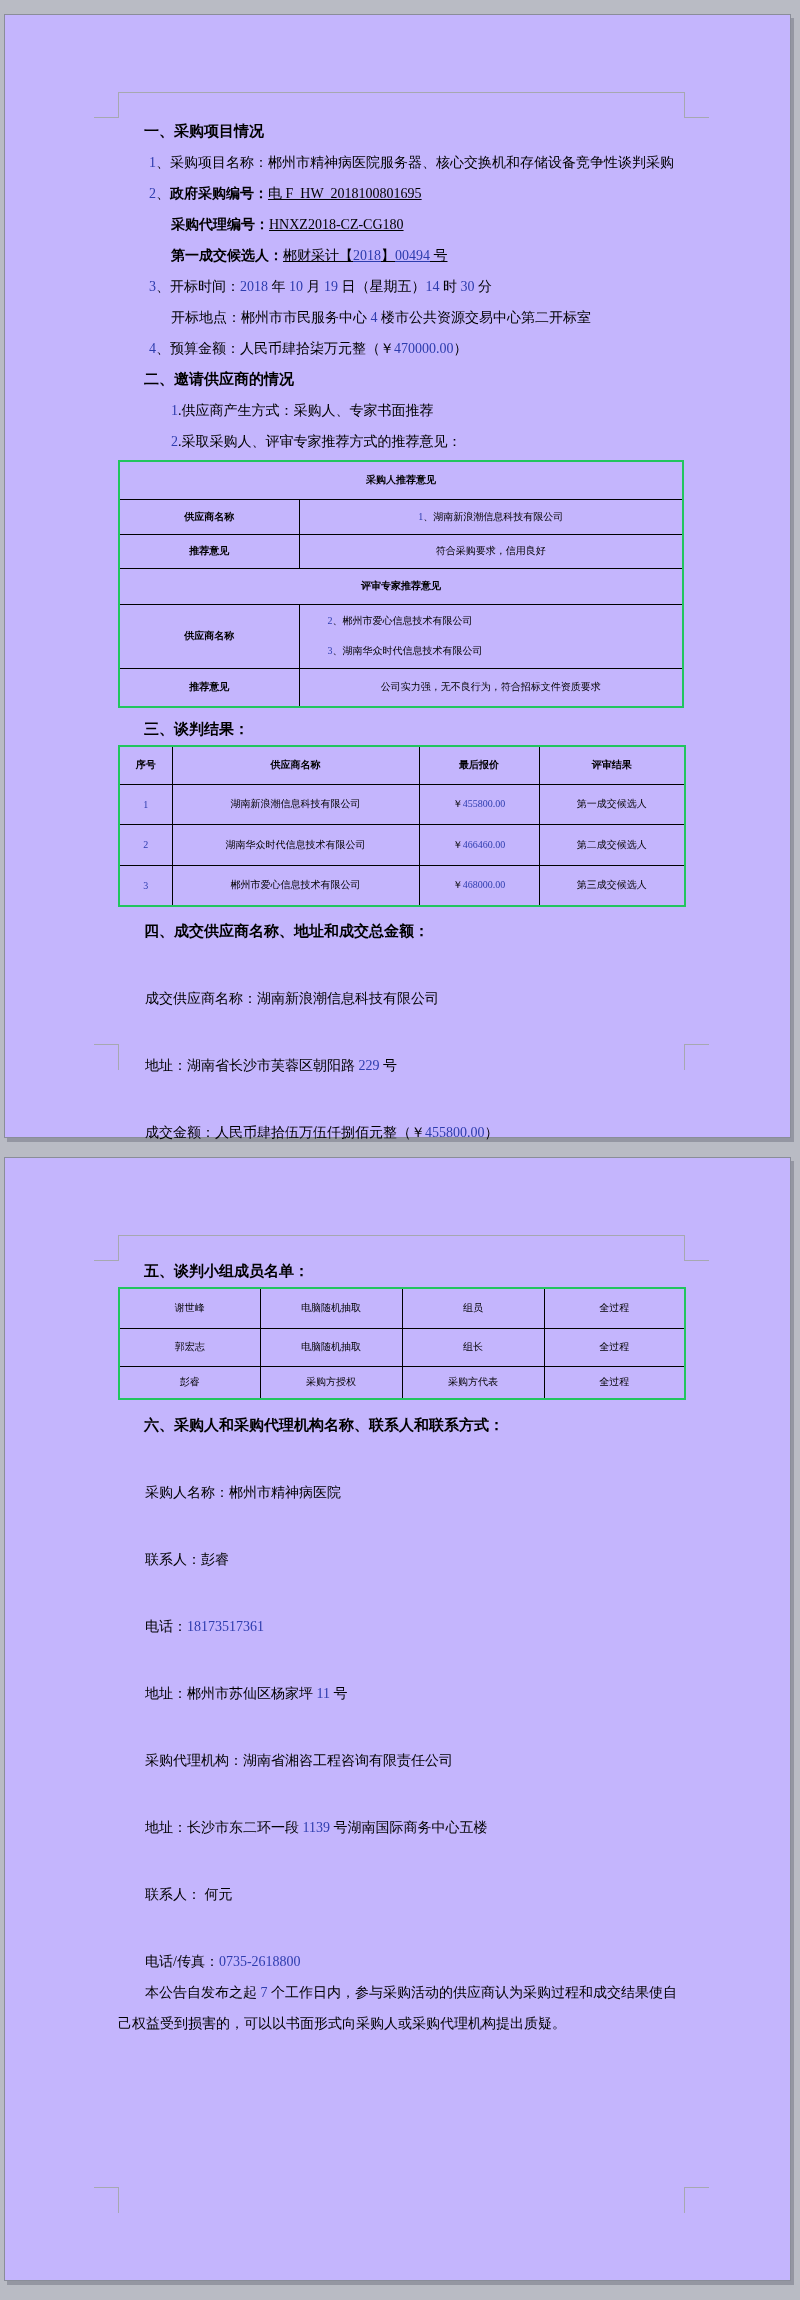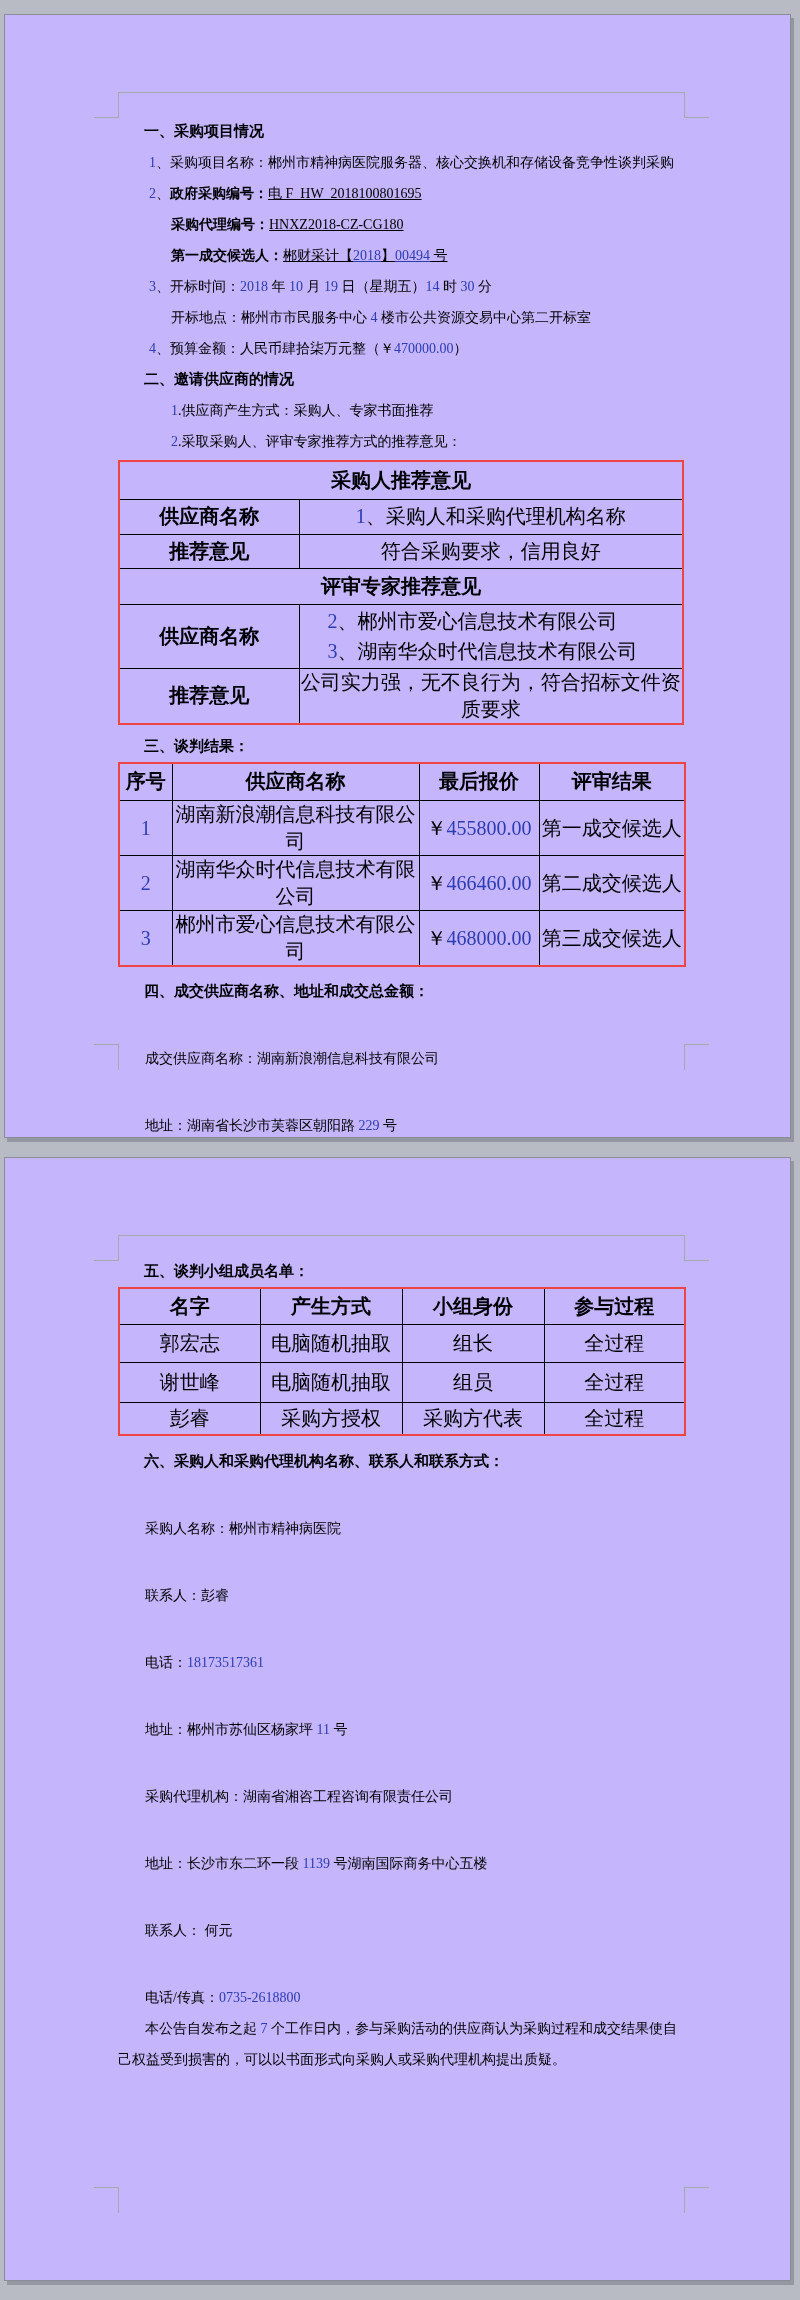--- a/index.html
+++ b/index.html
@@ -35,22 +35,22 @@
   #content2{top:98px;}
   .line{height:31px;line-height:31px;font-size:14px;white-space:nowrap;}
   .h{font-weight:bold;font-size:15px;margin-left:26px;}
   .li{margin-left:31px;}
   .sub{margin-left:53px;}
   .d4{margin-left:27px;margin-top:36px;}
   .just{font-size:14px;line-height:31px;text-indent:27px;}
   .num{color:var(--num);}
   .u{text-decoration:underline;margin-top:40px;}
   .b{font-weight:bold;}
-  table.doc{border-collapse:collapse;table-layout:fixed;width:566px;font-size:20px;
-    border:2px solid #ef4444;}
+  table.doc{border-collapse:collapse;table-layout:fixed;width:566px;font-size:10px;
+    border:2px solid #22c55e;}
   table.doc td{border:1px solid #000;padding:0;text-align:center;vertical-align:middle;}
   td.cl{text-align:left;padding-left:28px;}
   .cline{line-height:30px;text-align:left;}
   td .cline{padding-left:28px;}
 </style>
 </head>
 <body>
 
 <div class="page" id="page1">
   <div class="bline"></div>
@@ -76,21 +76,21 @@
       <colgroup>
           <col style="width:180px">
           <col>
         </colgroup>
       <tbody>
           <tr style="height:38px">
         <td colspan="2"><span class="b">采购人推荐意见</span></td>
       </tr>
       <tr style="height:35px">
         <td><span class="b">供应商名称</span></td>
-        <td class="cl"><span class="num">1</span><span>、采购人和采购代理机构名称</span></td>
+        <td class="cl"><span class="num">1</span><span>、湖南新浪潮信息科技有限公司</span></td>
       </tr>
       <tr style="height:34px">
         <td><span class="b">推荐意见</span></td>
         <td><span>符合采购要求，信用良好</span></td>
       </tr>
       <tr style="height:36px">
         <td colspan="2"><span class="b">评审专家推荐意见</span></td>
       </tr>
       <tr style="height:64px">
         <td><span class="b">供应商名称</span></td>
@@ -161,36 +161,30 @@
     <div class="line h"><span class="b">五、谈判小组成员名单：</span></div>
 
     <table class="doc">
       <colgroup>
           <col style="width:141px">
           <col style="width:142px">
           <col style="width:142px">
           <col style="width:141px">
         </colgroup>
       <tbody>
-          <tr style="height:36px">
-        <td><span class="b">名字</span></td>
-        <td><span class="b">产生方式</span></td>
-        <td><span class="b">小组身份</span></td>
-        <td><span class="b">参与过程</span></td>
+      <tr style="height:40px">
+        <td><span>谢世峰</span></td>
+        <td><span>电脑随机抽取</span></td>
+        <td><span>组员</span></td>
+        <td><span>全过程</span></td>
       </tr>
       <tr style="height:38px">
         <td><span>郭宏志</span></td>
         <td><span>电脑随机抽取</span></td>
         <td><span>组长</span></td>
-        <td><span>全过程</span></td>
-      </tr>
-      <tr style="height:40px">
-        <td><span>谢世峰</span></td>
-        <td><span>电脑随机抽取</span></td>
-        <td><span>组员</span></td>
         <td><span>全过程</span></td>
       </tr>
       <tr style="height:33px">
         <td><span>彭睿</span></td>
         <td><span>采购方授权</span></td>
         <td><span>采购方代表</span></td>
         <td><span>全过程</span></td>
       </tr>
     </tbody>
       </table>

